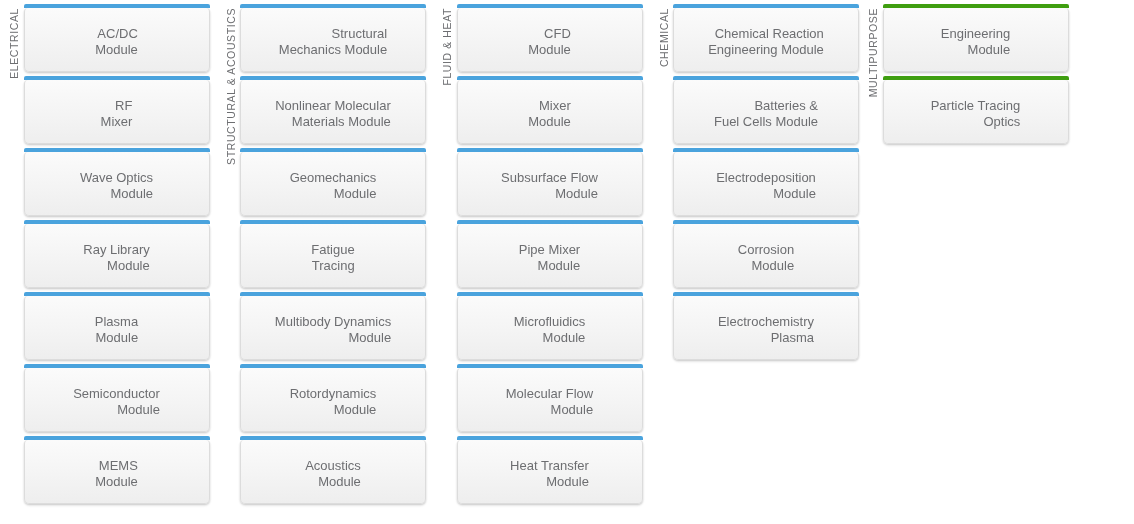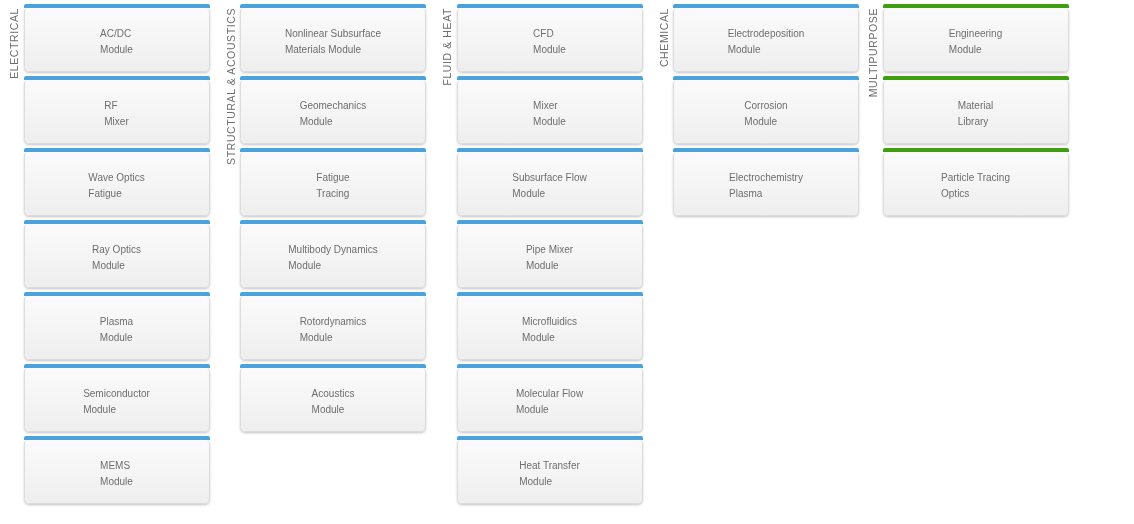--- a/index.html
+++ b/index.html
@@ -73,24 +73,24 @@
     height: 4px;
     border-radius: 2px 2px 0 0;
     background: #4aa3dd;
   }
 
   .card.green::before {
     background: #3f9e10;
   }
 
   .card-label {
-    font-size: 10px;
+    font-size: 13px;
     line-height: 16px;
     color: #6d6e71;
-    text-align: left;
+    text-align: right;
     white-space: pre-line;
     padding: 0 8px;
   }
 
   .col-electrical .cat-label { margin-left: 9px; }
   .col-structural .cat-label { margin-left: 16px; }
   .col-fluid .cat-label      { margin-left: 16px; }
   .col-chemical .cat-label   { margin-left: 16px; }
 </style>
 </head>
@@ -103,45 +103,49 @@
         <div class="card">
           <div class="card-label">AC/DC
 Module</div>
         </div>
         <div class="card">
           <div class="card-label">RF
 Mixer</div>
         </div>
         <div class="card">
           <div class="card-label">Wave Optics
-Fatigue</div>
-        </div>
-        <div class="card">
-          <div class="card-label">Ray Optics
+Module</div>
+        </div>
+        <div class="card">
+          <div class="card-label">Ray Library
 Module</div>
         </div>
         <div class="card">
           <div class="card-label">Plasma
 Module</div>
         </div>
         <div class="card">
           <div class="card-label">Semiconductor
 Module</div>
         </div>
         <div class="card">
           <div class="card-label">MEMS
 Module</div>
         </div>
       </div>
     </div>
     <div class="category col-structural">
       <div class="cat-label">STRUCTURAL &amp; ACOUSTICS</div>
       <div class="cards">
         <div class="card">
-          <div class="card-label">Nonlinear Subsurface
+          <div class="card-label">Structural
+Mechanics Module</div>
+        </div>
+        <div class="card">
+          <div class="card-label">Nonlinear Molecular
 Materials Module</div>
         </div>
         <div class="card">
           <div class="card-label">Geomechanics
 Module</div>
         </div>
         <div class="card">
           <div class="card-label">Fatigue
 Tracing</div>
         </div>
@@ -189,43 +193,47 @@
         <div class="card">
           <div class="card-label">Heat Transfer
 Module</div>
         </div>
       </div>
     </div>
     <div class="category col-chemical">
       <div class="cat-label">CHEMICAL</div>
       <div class="cards">
         <div class="card">
+          <div class="card-label">Chemical Reaction
+Engineering Module</div>
+        </div>
+        <div class="card">
+          <div class="card-label">Batteries &amp;
+Fuel Cells Module</div>
+        </div>
+        <div class="card">
           <div class="card-label">Electrodeposition
 Module</div>
         </div>
         <div class="card">
           <div class="card-label">Corrosion
 Module</div>
         </div>
         <div class="card">
           <div class="card-label">Electrochemistry
 Plasma</div>
         </div>
       </div>
     </div>
     <div class="category col-multipurpose">
       <div class="cat-label">MULTIPURPOSE</div>
       <div class="cards">
         <div class="card green">
           <div class="card-label">Engineering
 Module</div>
-        </div>
-        <div class="card green">
-          <div class="card-label">Material
-Library</div>
         </div>
         <div class="card green">
           <div class="card-label">Particle Tracing
 Optics</div>
         </div>
       </div>
     </div>
   </div>
 
 </body></html>

